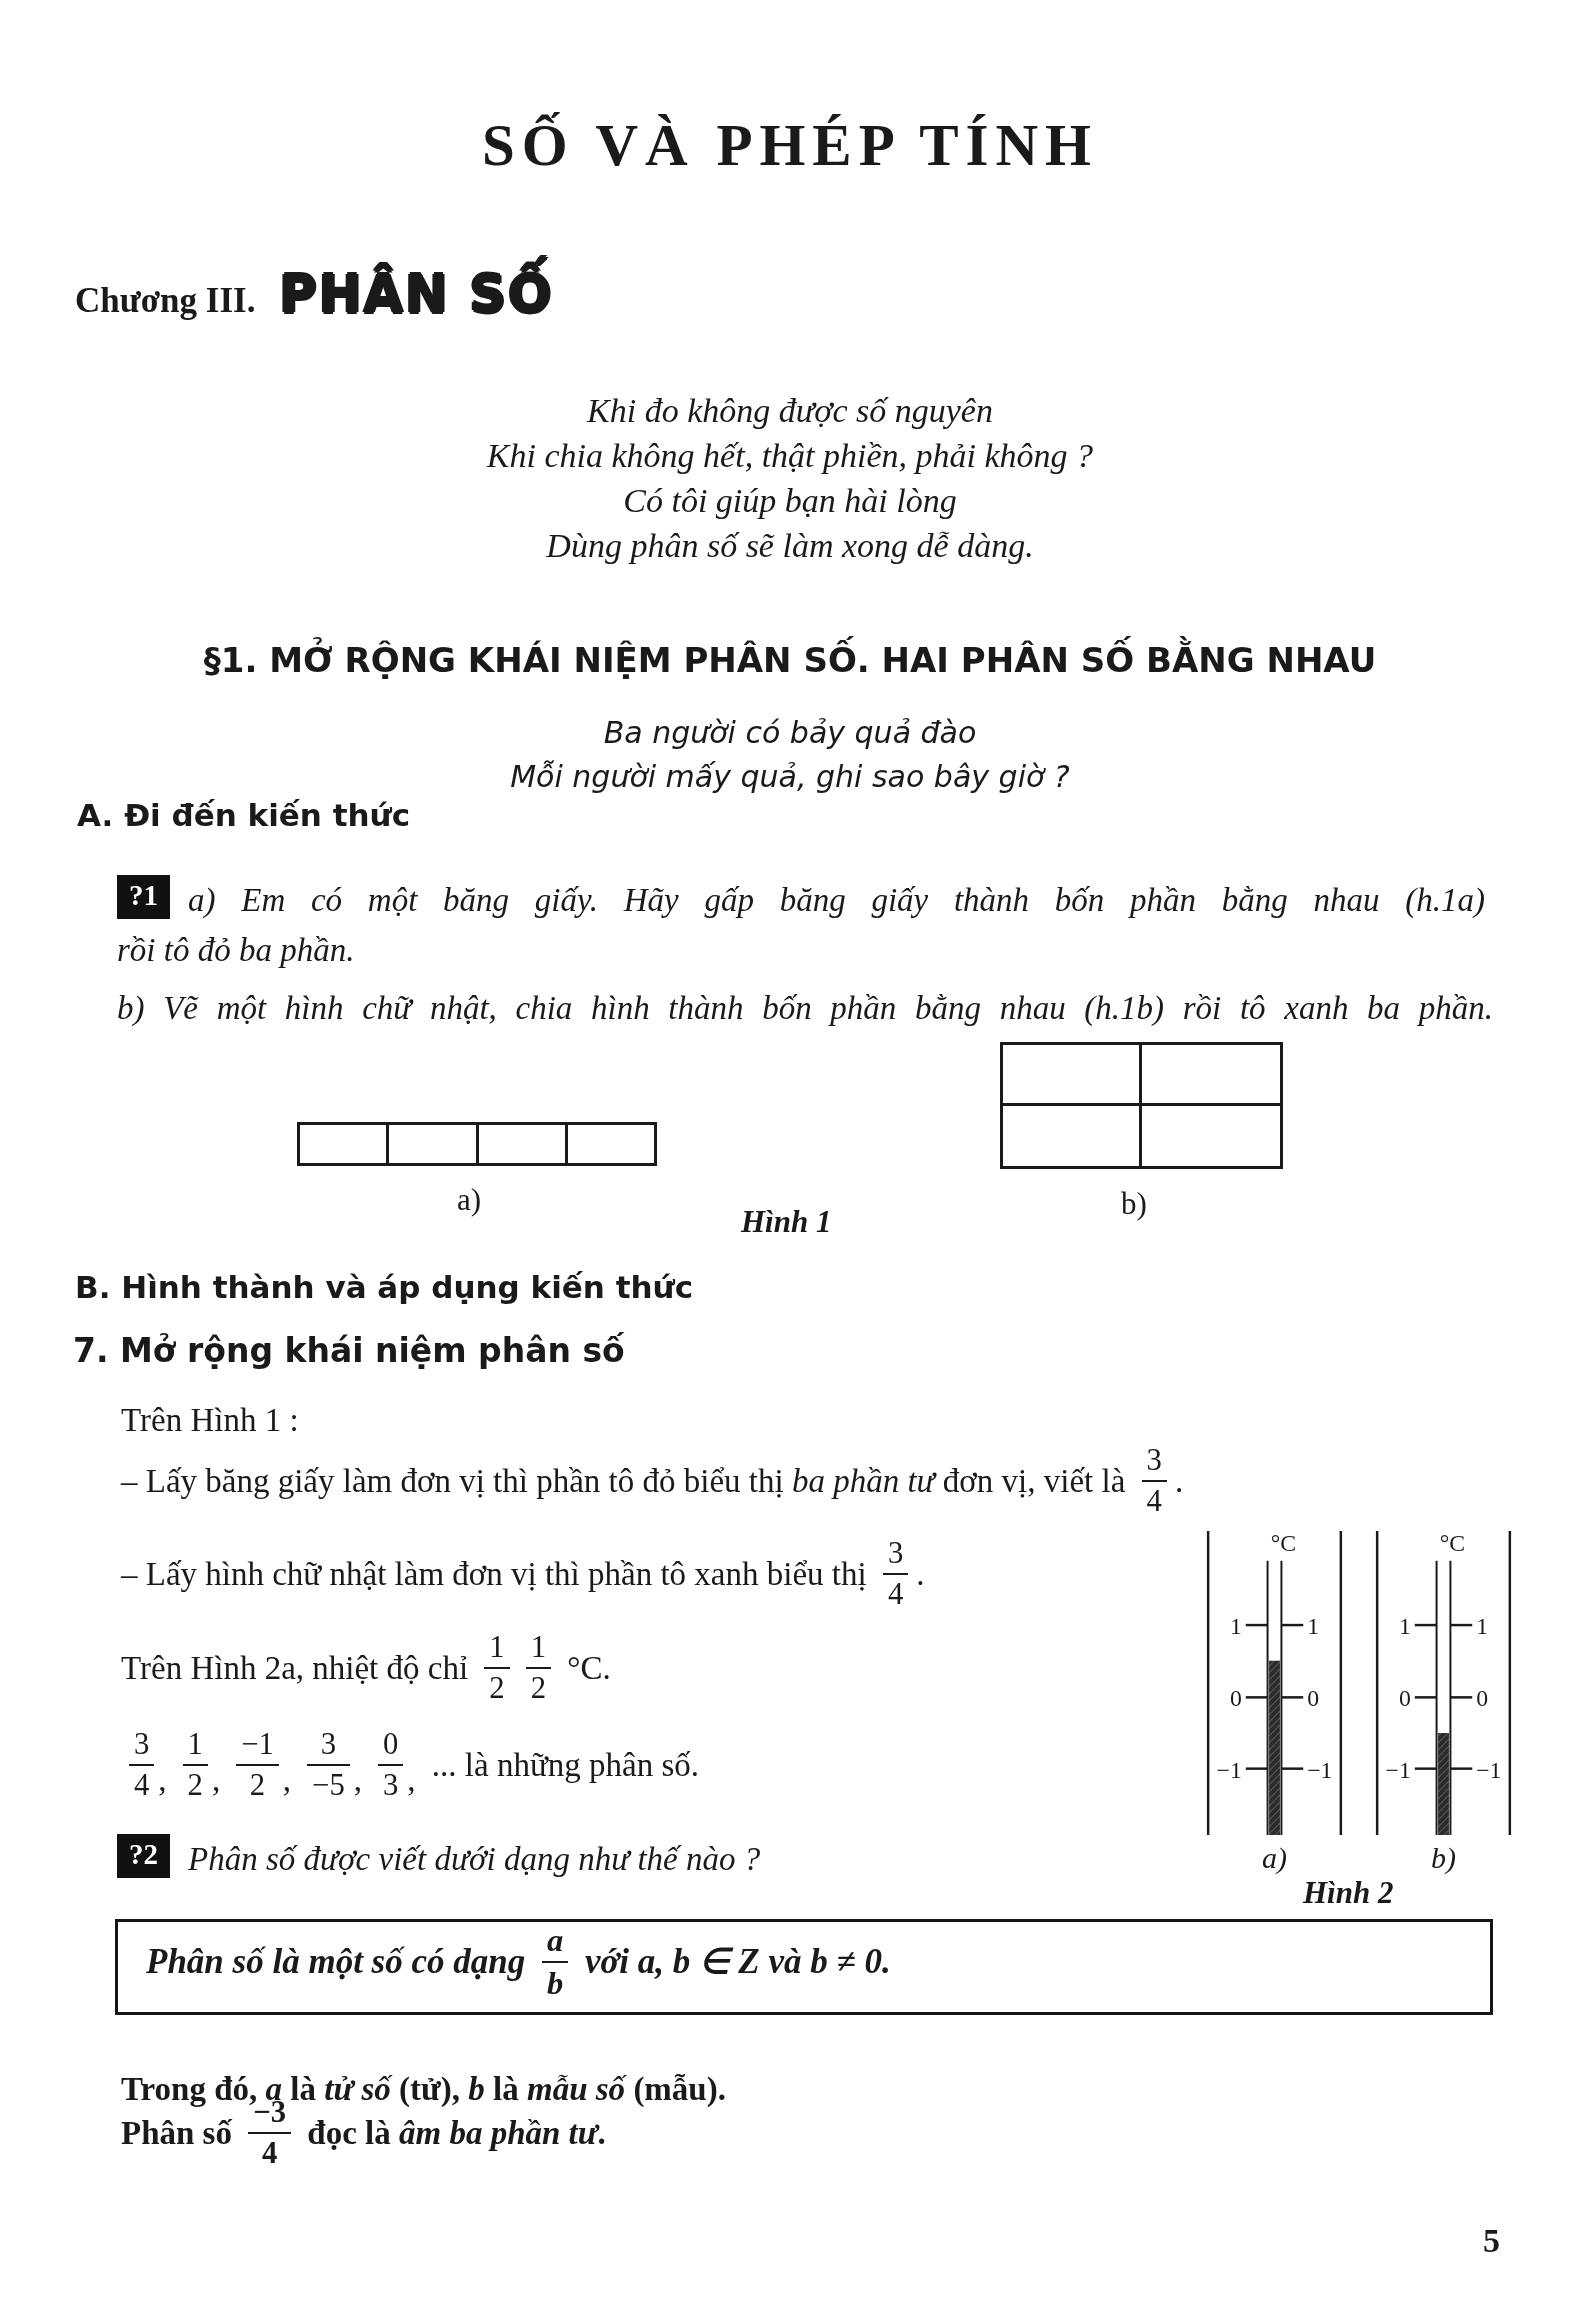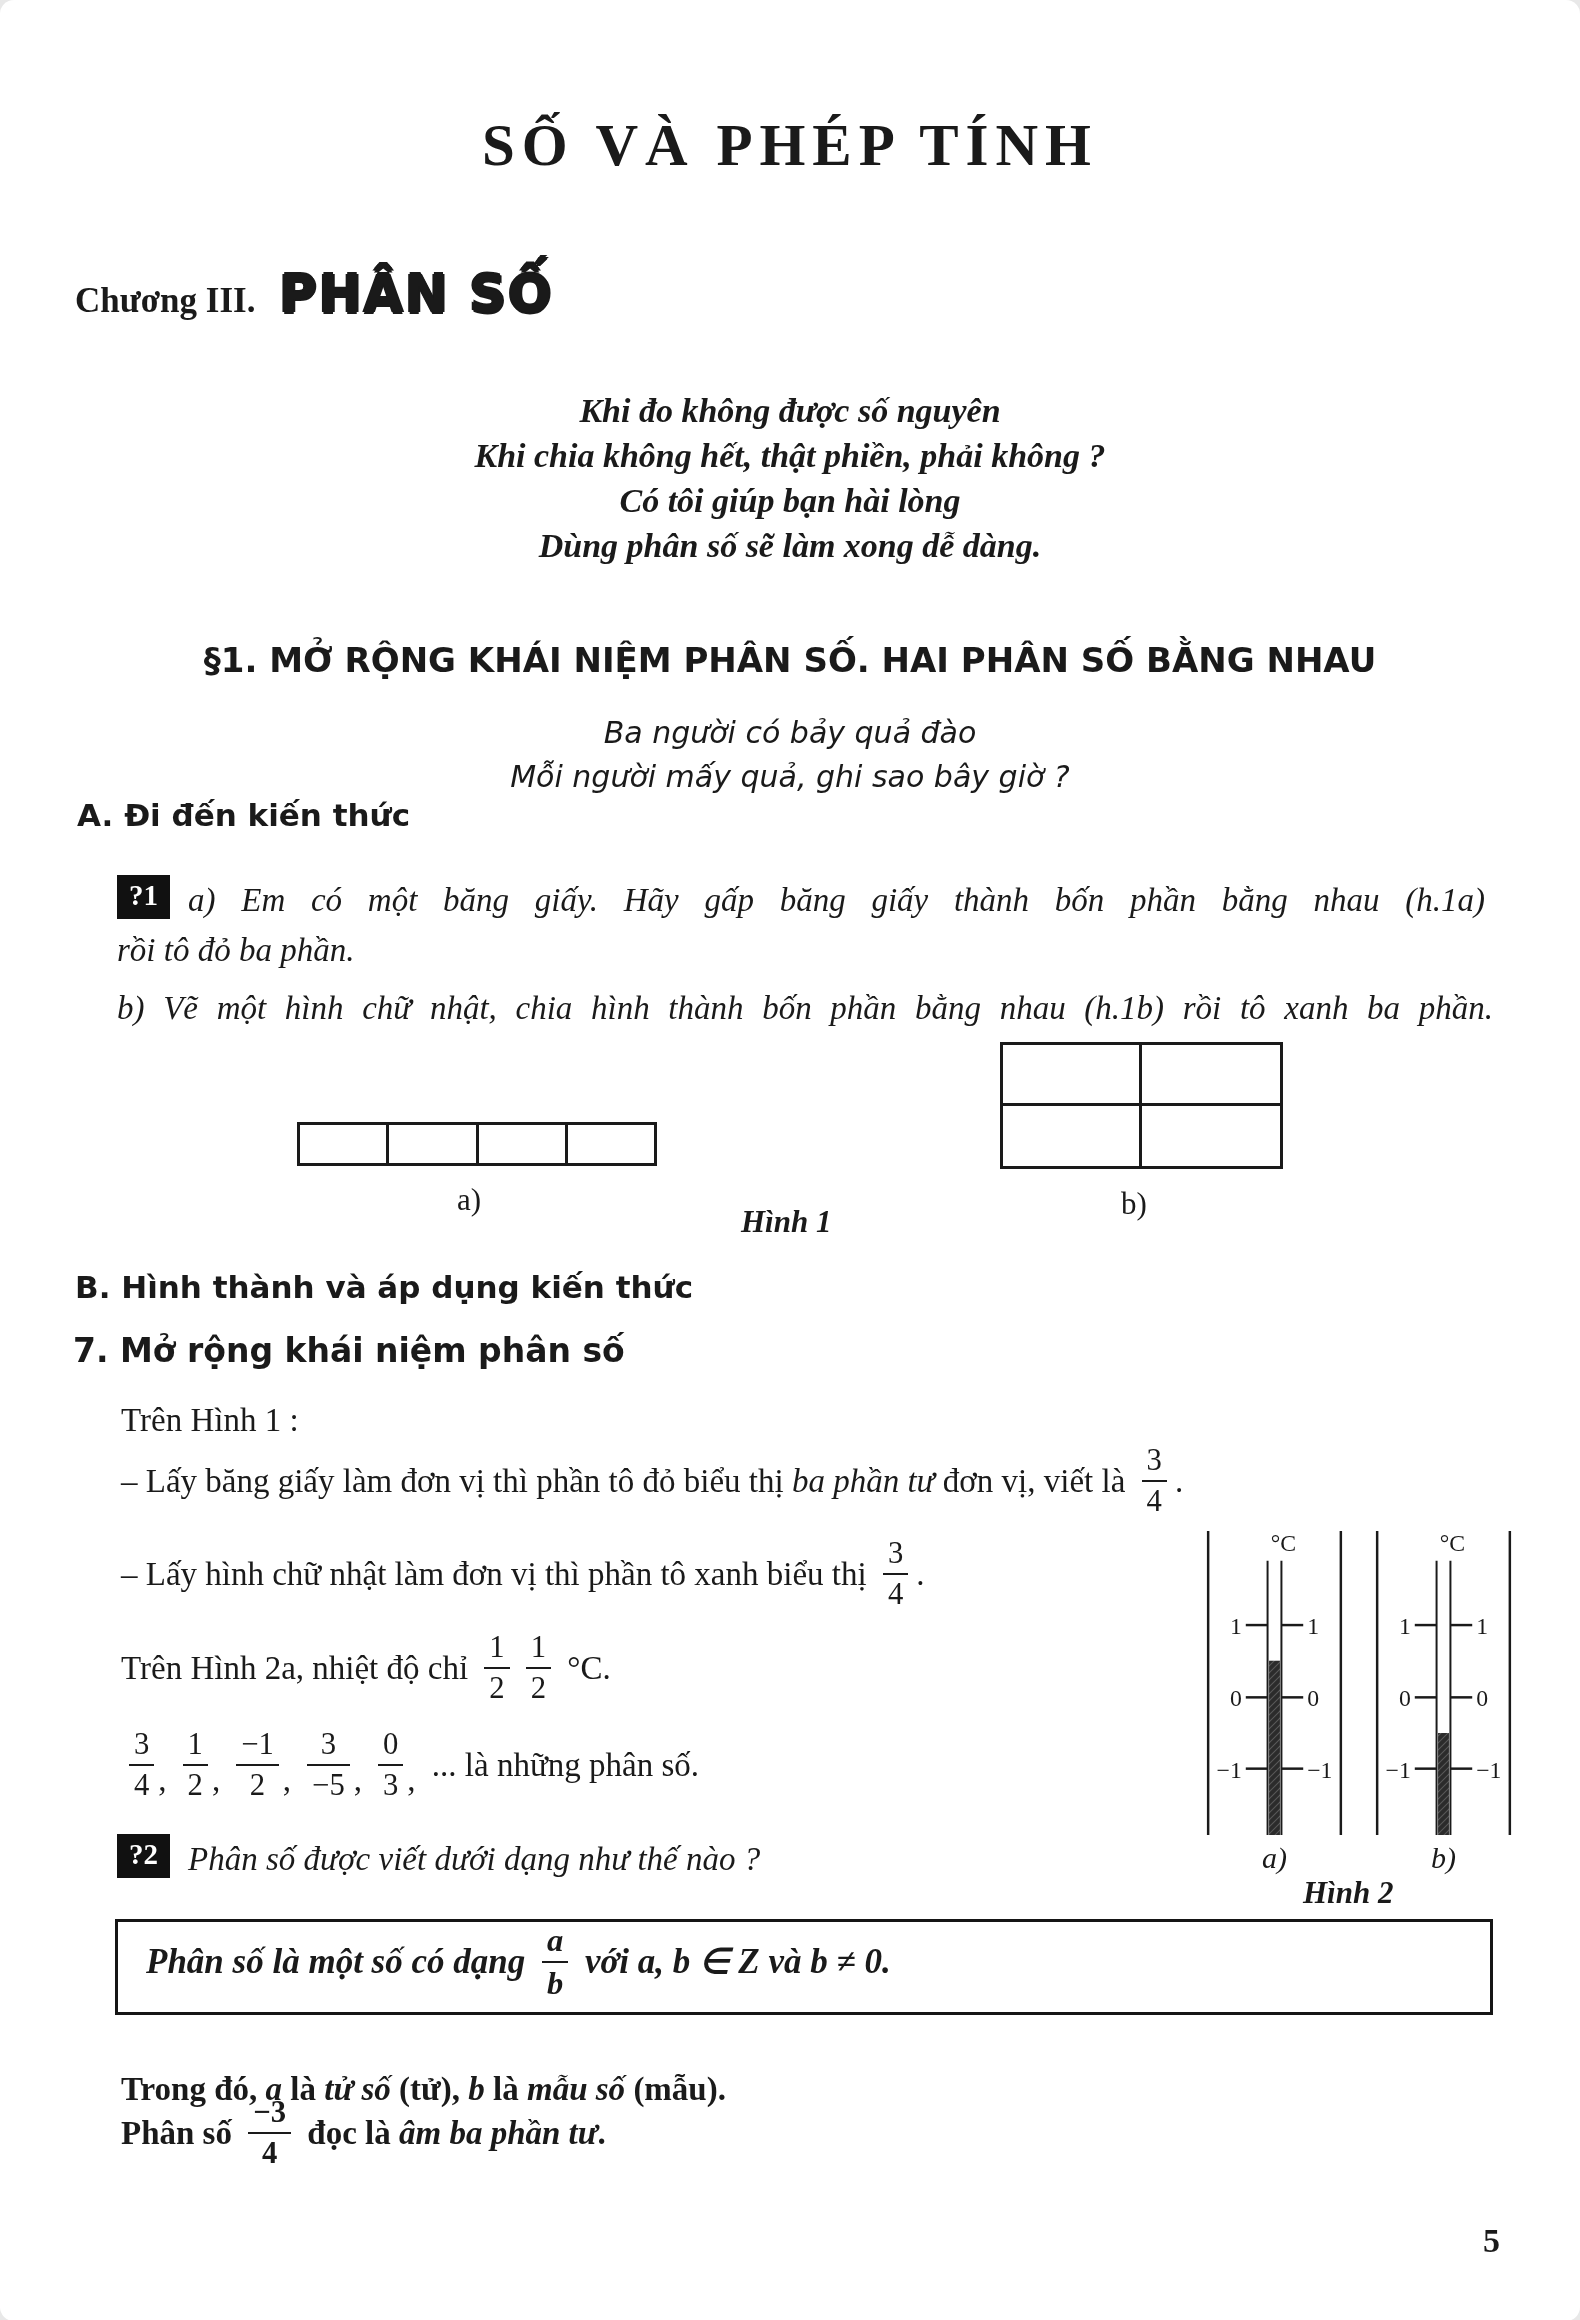--- a/index.html
+++ b/index.html
@@ -1,36 +1,35 @@
 <!DOCTYPE html>
 <html><head>
 <meta charset="utf-8">
 <style>
   * { margin:0; padding:0; box-sizing:border-box; }
   html,body { background:#e8e8e8; }
   .page {
     position:relative; width:1580px; height:2321px; margin:0 auto;
     background:#ffffff; color:#1a1a1a; overflow:hidden;
     font-family:"Liberation Serif", serif;
-    border-radius:14px;
   }
   .abs { position:absolute; }
 
   
   .book-title {
     top:111px; left:0; right:0; text-align:center;
     font-size:59px; font-weight:bold; letter-spacing:7px;
   }
   .chapter-row { top:265px; left:75px; display:flex; align-items:baseline; gap:24px; }
   .chapter-prefix { font-size:35px; font-weight:bold; }
   .chapter-name {
     font-family:"DejaVu Sans", sans-serif; font-weight:bold; font-size:51px; letter-spacing:2px;
     text-shadow:1.6px 0 currentColor, -1.6px 0 currentColor, 0 1.6px currentColor, 0 -1.6px currentColor;
   }
-  .poem { top:388px; left:0; right:0; text-align:center; font-style:italic; font-size:34px; line-height:45px;font-weight:bold; }
+  .poem { top:388px; left:0; right:0; text-align:center; font-style:italic; font-size:34px; line-height:45px; }
   .section-heading {
     top:640px; left:0; right:0; text-align:center;
     font-family:"DejaVu Sans", sans-serif; font-weight:bold; font-size:34px;
   }
   .epigraph { top:711px; left:0; right:0; text-align:center; font-style:italic; font-size:30px; line-height:44px; font-family:"DejaVu Sans", sans-serif; }
   .h-part  { font-family:"DejaVu Sans", sans-serif; font-weight:bold; font-size:31px; }
   .h-a { top:797px; left:77px; }
   .h-b { top:1269px; left:75px;text-align:right; }
   .h-sub { top:1331px; left:73px; font-family:"DejaVu Sans", sans-serif; font-weight:bold; font-size:33px; }
 

